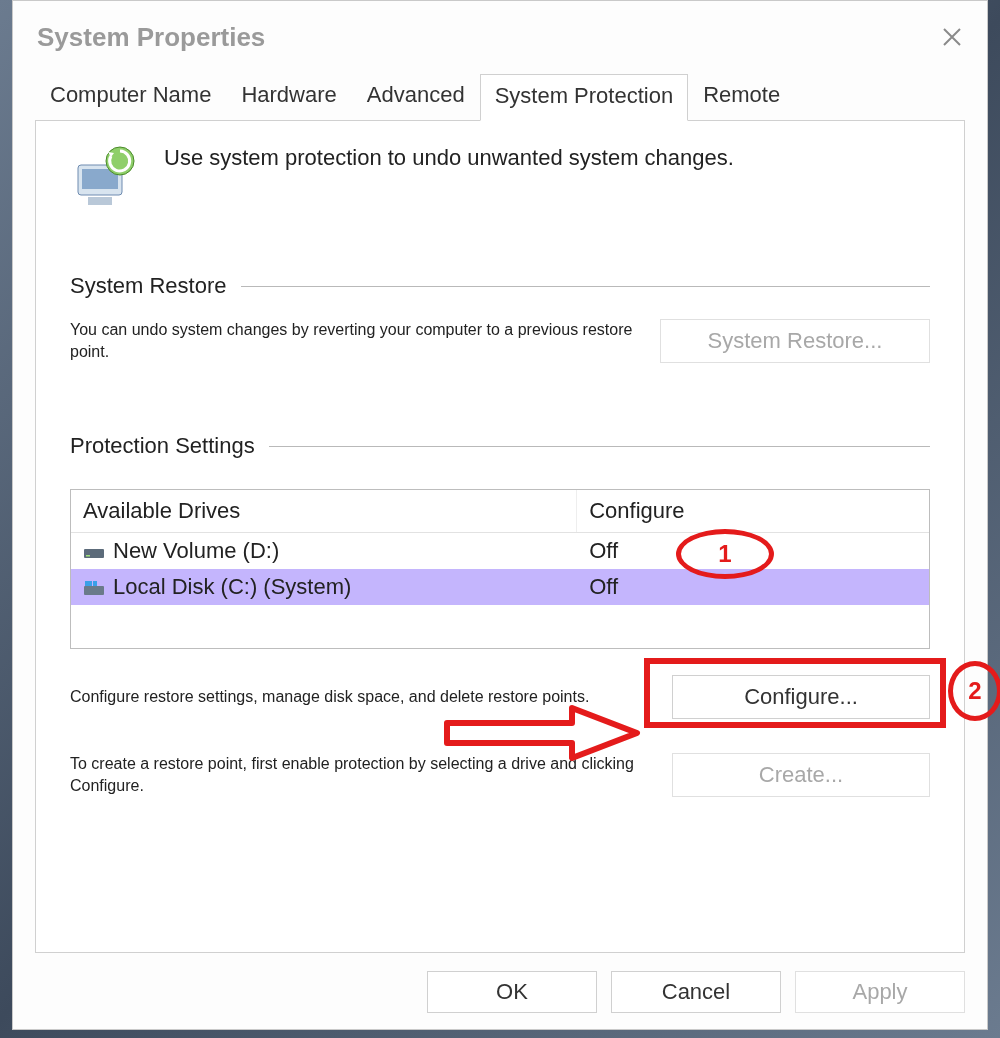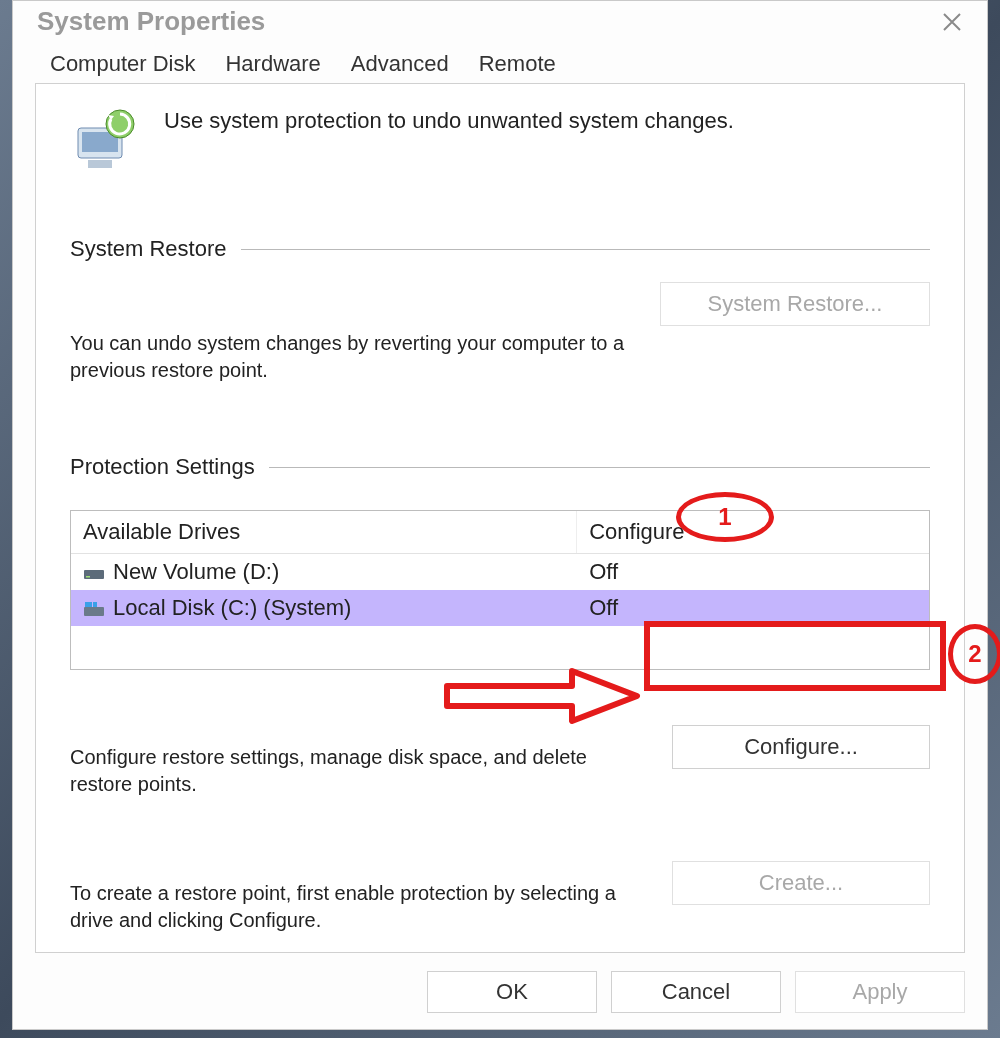--- a/index.html
+++ b/index.html
@@ -113,24 +113,23 @@
     margin-left: 14px;
     height: 0;
   }
   .two-col {
     display: flex;
     align-items: flex-start;
     gap: 26px;
   }
   .two-col .left {
     flex: 1;
-    font-size: 20px;
+    font-size: 16px;
     color: #222;
     line-height: 1.35;
-    margin-top: 48px;
   }
   .win-btn {
     min-width: 270px;
     height: 44px;
     border: 1px solid #d0d0d0;
     background: #fff;
     font-size: 22px;
     color: #333;
     display:flex;align-items:center;justify-content:center;
     cursor: default;
@@ -212,23 +211,24 @@
   <div class="titlebar">
     <div class="titlebar-text">System Properties</div>
     <div class="close-x">
       <svg viewBox="0 0 24 24">
           <path d="M4 4 L20 20 M20 4 L4 20" stroke="#8a8a8a" stroke-width="2" fill="none"></path>
         </svg>
     </div>
   </div>
 
   <div class="tabstrip">
-    <div class="tab">Computer Disk</div>
+    <div class="tab">Computer Name</div>
     <div class="tab">Hardware</div>
     <div class="tab">Advanced</div>
+    <div class="tab active">System Protection</div>
     <div class="tab">Remote</div>
   </div>
 
   <div class="tabpanel">
 
     <div class="intro-row">
       <div class="intro-icon">
         <svg viewBox="0 0 72 72">
           <rect x="8" y="22" width="44" height="30" rx="3" fill="#d8e4ef" stroke="#6e8bb0"></rect>
           <rect x="12" y="26" width="36" height="20" fill="#89a9cc"></rect>

